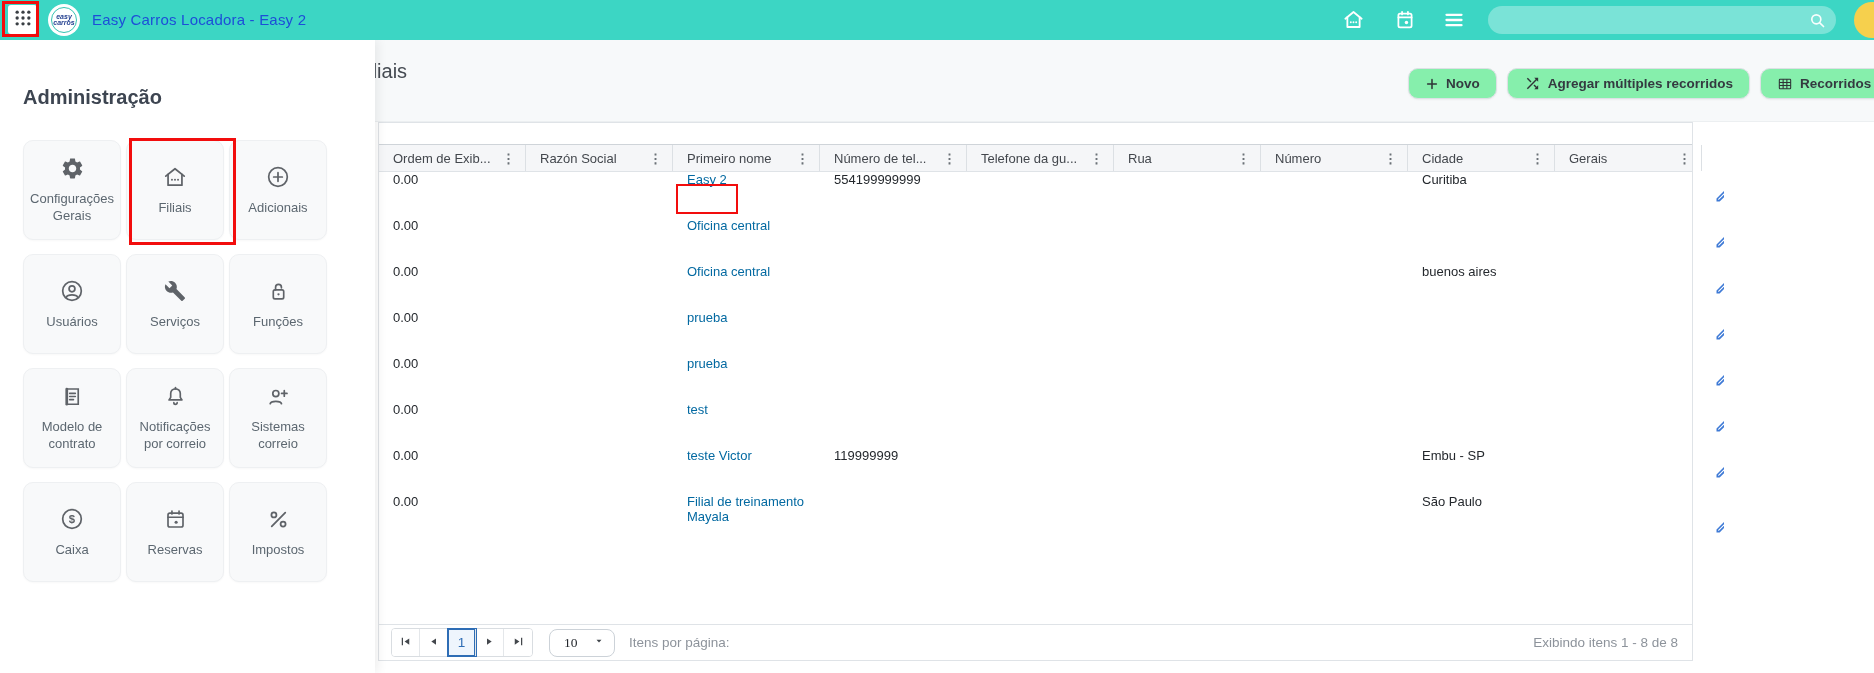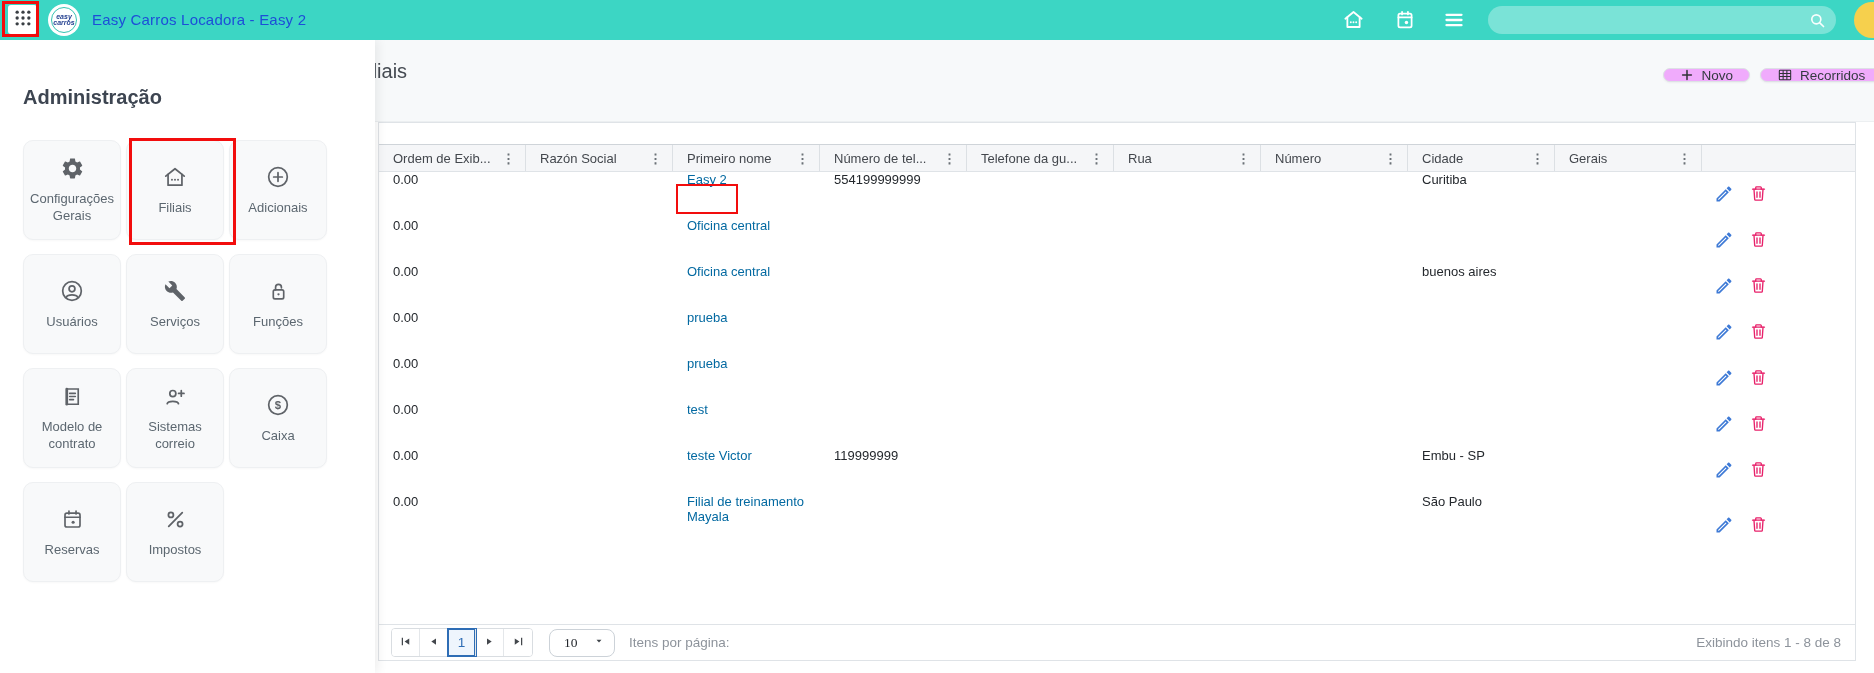--- a/index.html
+++ b/index.html
@@ -26,27 +26,27 @@
   .search-icn{width:30px;display:flex;align-items:center;justify-content:center;margin-right:4px;}
   .avatar{position:absolute;left:1854px;top:2px;width:36px;height:36px;border-radius:50%;
     background:#f6d04d;border:none;cursor:pointer;}
 
   
   .content{position:absolute;left:0;top:40px;width:1874px;height:633px;background:#ffffff;z-index:1;}
   .title-band{position:absolute;left:0;top:0;width:1874px;height:82px;background:#f7f9fa;
     border-bottom:1px solid #eceff1;}
   .page-title{position:absolute;left:356px;top:20px;font-size:20px;color:#454b52;}
   .top-buttons{position:absolute;top:28px;right:-18px;display:flex;gap:10px;}
-  .tbtn{height:14px;background:#f0abfc;border:1px solid #dde1e5;border-radius:10px;display:flex;
-    align-items:center;gap:7px;padding:0 16px;font-size:13.5px;font-weight:400;color:#343a40;
+  .tbtn{height:31px;background:#86efac;border:1px solid #dde1e5;border-radius:10px;display:flex;
+    align-items:center;gap:7px;padding:0 16px;font-size:13.5px;font-weight:700;color:#343a40;
     cursor:pointer;box-shadow:0 1px 2px rgba(0,0,0,0.05);white-space:nowrap;}
   .bicon{display:flex;align-items:center;}
 
   
-  .grid-card{position:absolute;left:378px;top:82px;width:1478px;height:539px;background:#fff;
+  .grid-card{position:absolute;left:378px;top:82px;width:1315px;height:539px;background:#fff;
     border:1px solid #dfe3e7;}
   .grid-header{position:absolute;left:0;right:0;top:21px;height:28px;background:#f5f6f8;
     border-top:1px solid #cfd4d9;border-bottom:1px solid #dfe3e7;display:flex;}
   .hcell{flex:0 0 147px;display:flex;align-items:center;justify-content:space-between;
     padding:0 4px 0 14px;border-right:1px solid #dcе0e4;border-right:1px solid #dce0e4;
     font-size:13px;color:#43474d;overflow:hidden;white-space:nowrap;}
   .hcell.actions{flex:1 1 auto;border-right:none;}
   .kebab{color:#6b7177;font-weight:700;font-size:13px;cursor:pointer;padding:0 6px;background:none;border:none;}
   .grid-body{position:absolute;left:0;right:0;top:49px;}
   .grow{display:flex;min-height:46px;}
@@ -161,20 +161,28 @@
 
   <div class="top-buttons">
     <button class="tbtn">
       <span class="bicon">
         <svg width="14" height="14" viewBox="0 0 24 24" fill="none" stroke="#2f3337" stroke-width="2.6" stroke-linecap="round">
             <path d="M12 4.5 v15 M4.5 12 h15"></path>
           </svg>
       </span>
       <span>Novo</span>
     </button>
+    <button class="tbtn">
+      <span class="bicon">
+        <svg width="17" height="17" viewBox="0 0 24 24" fill="#2f3337">
+            <path d="M10.59,9.17L5.41,4L4,5.41l5.17,5.17L10.59,9.17z M14.5,4l2.04,2.04L4,18.59L5.41,20L17.96,7.46L20,9.5V4H14.5z M14.83,13.41l-1.41,1.41l3.13,3.13L14.5,20H20v-5.5l-2.04,2.04L14.83,13.41z"></path>
+          </svg>
+      </span>
+      <span>Agregar múltiples recorridos</span>
+    </button>
     <button class="tbtn" style="min-width:132px;">
       <span class="bicon">
         <svg width="16" height="16" viewBox="0 0 24 24" fill="none" stroke="#2f3337" stroke-width="1.6">
             <rect x="3.5" y="5" width="17" height="14" rx="1"></rect>
             <path d="M3.5 9.7 h17 M3.5 14.3 h17 M9.2 5 v14 M14.8 5 v14"></path>
           </svg>
       </span>
       <span>Recorridos</span>
     </button>
   </div>
@@ -531,20 +539,30 @@
           <svg width="25" height="25" viewBox="0 0 24 24" fill="none" stroke="#5f6368" stroke-width="1.6" stroke-linecap="round">
             <path d="M6.5 4.8 h11 v14.6 h-11 z"></path>
             <path d="M9.3 9 h5.4 M9.3 12 h5.4 M9.3 15 h3.6"></path>
             <path d="M6.5 4.8 v14.6" stroke-width="2.6"></path>
           </svg>
         </span>
         <div class="clabel">Modelo de contrato</div>
       </div>
       <div class="admin-card">
         <span class="cicon">
+          <svg width="25" height="25" viewBox="0 0 24 24" fill="none" stroke="#5f6368" stroke-width="1.6" stroke-linecap="round" stroke-linejoin="round">
+            <path d="M12 4.6 c-2.7 0 -4.6 2 -4.6 4.6 v3.6 l-1.6 2.5 h12.4 l-1.6 -2.5 v-3.6 c0 -2.6 -1.9 -4.6 -4.6 -4.6 z"></path>
+            <path d="M10.4 17.9 a1.6 1.6 0 0 0 3.2 0"></path>
+            <path d="M12 4.6 V3.4"></path>
+          </svg>
+        </span>
+        <div class="clabel">Notificações por correio</div>
+      </div>
+      <div class="admin-card">
+        <span class="cicon">
           <svg width="26" height="26" viewBox="0 0 24 24" fill="none" stroke="#5f6368" stroke-width="1.6" stroke-linecap="round">
             <circle cx="10" cy="8.8" r="2.8"></circle>
             <path d="M4.8 18.2 c0.6-3 9.8-3 10.4 0"></path>
             <path d="M17.8 6.2 v5 M15.3 8.7 h5"></path>
           </svg>
         </span>
         <div class="clabel">Sistemas correio</div>
       </div>
       <div class="admin-card">
         <span class="cicon">

